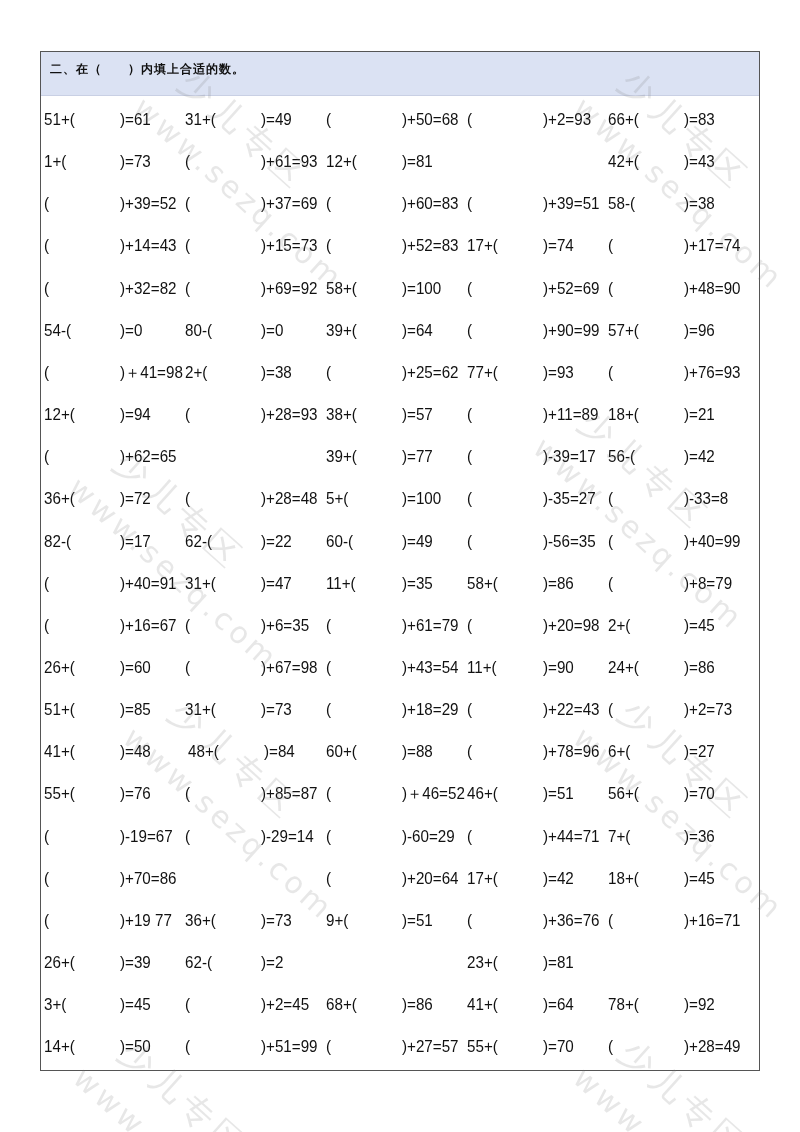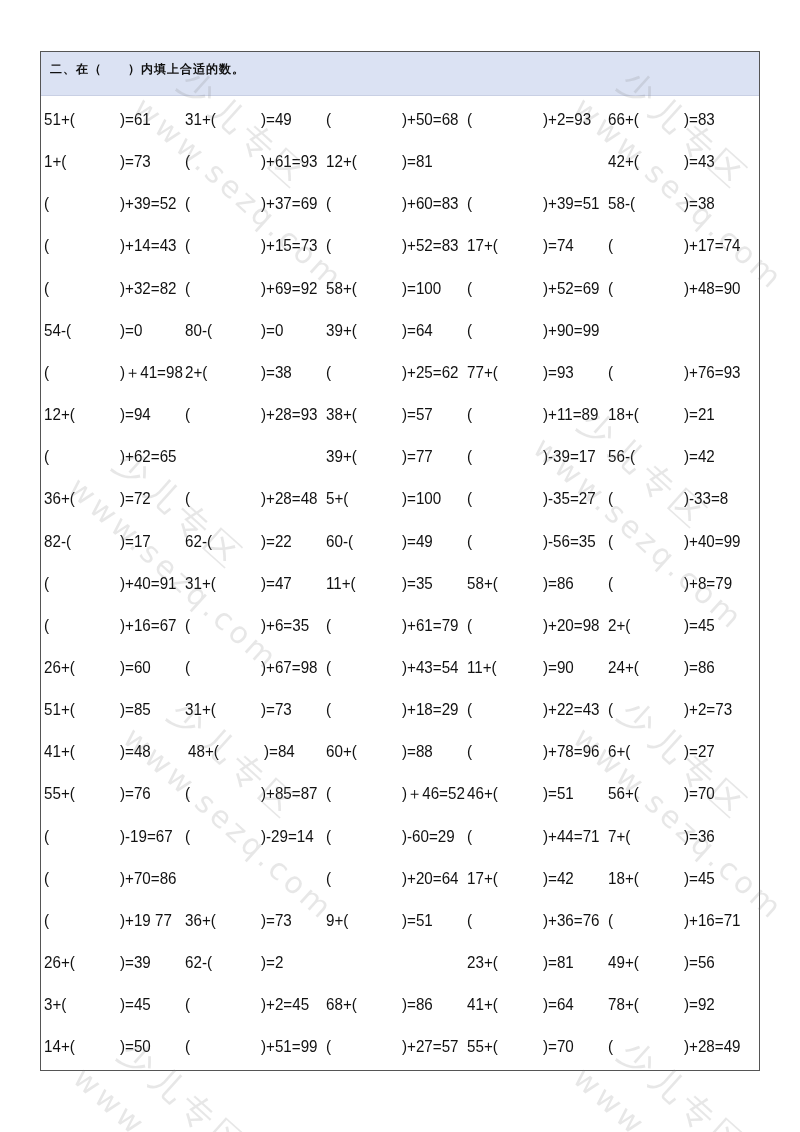--- a/index.html
+++ b/index.html
@@ -159,20 +159,24 @@
           <span class="post">)=0</span>
         </div>
         <div class="cell" style="left: 282px;">
           <span class="pre">39+(</span>
           <span class="post">)=64</span>
         </div>
         <div class="cell" style="left: 423px;">
           <span class="pre">(</span>
           <span class="post">)+90=99</span>
         </div>
+        <div class="cell" style="left: 564px;">
+          <span class="pre">57+(</span>
+          <span class="post">)=96</span>
+        </div>
       </div>
       <div class="row" style="top: 304.9px;">
         <div class="cell" style="left: 0px;">
           <span class="pre">(</span>
           <span class="post">)＋41=98</span>
         </div>
         <div class="cell" style="left: 141px;">
           <span class="pre">2+(</span>
           <span class="post">)=38</span>
         </div>
@@ -472,24 +476,20 @@
           <span class="pre">26+(</span>
           <span class="post">)=39</span>
         </div>
         <div class="cell" style="left: 141px;">
           <span class="pre">62-(</span>
           <span class="post">)=2</span>
         </div>
         <div class="cell" style="left: 423px;">
           <span class="pre">23+(</span>
           <span class="post">)=81</span>
-        </div>
-        <div class="cell" style="left: 564px;">
-          <span class="pre">49+(</span>
-          <span class="post">)=56</span>
         </div>
       </div>
       <div class="row" style="top: 937.15px;">
         <div class="cell" style="left: 0px;">
           <span class="pre">3+(</span>
           <span class="post">)=45</span>
         </div>
         <div class="cell" style="left: 141px;">
           <span class="pre">(</span>
           <span class="post">)+2=45</span>

